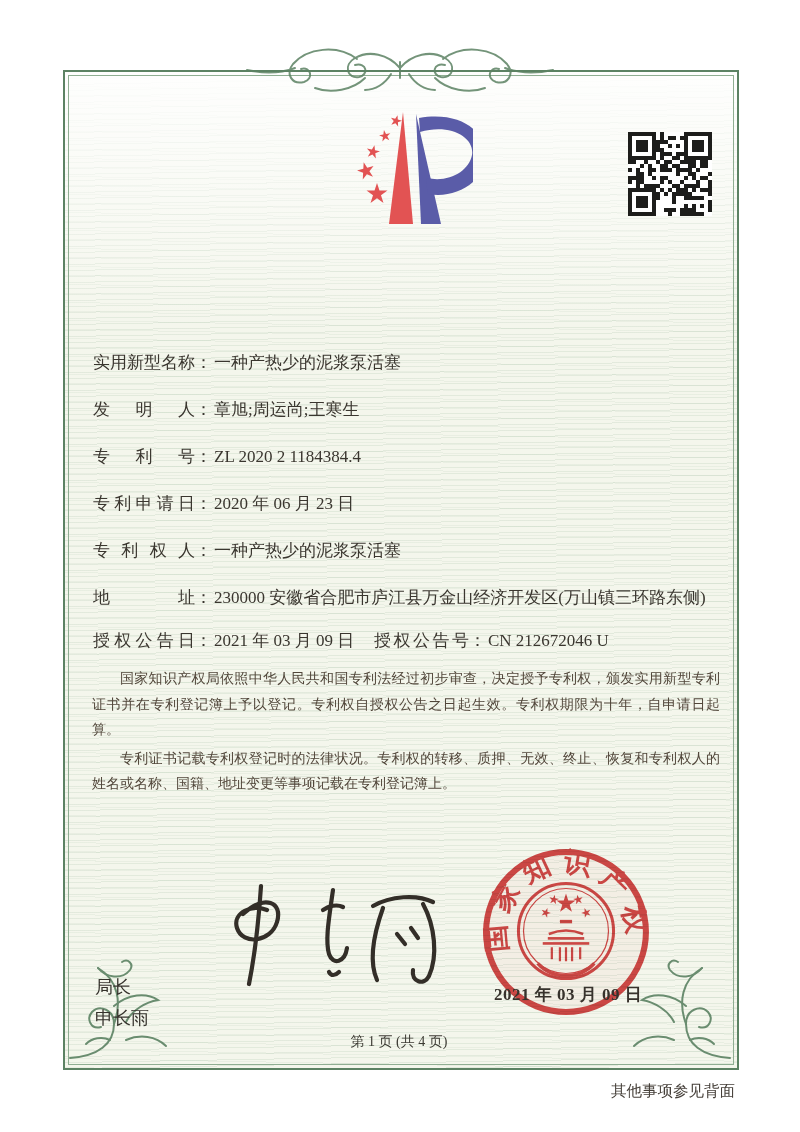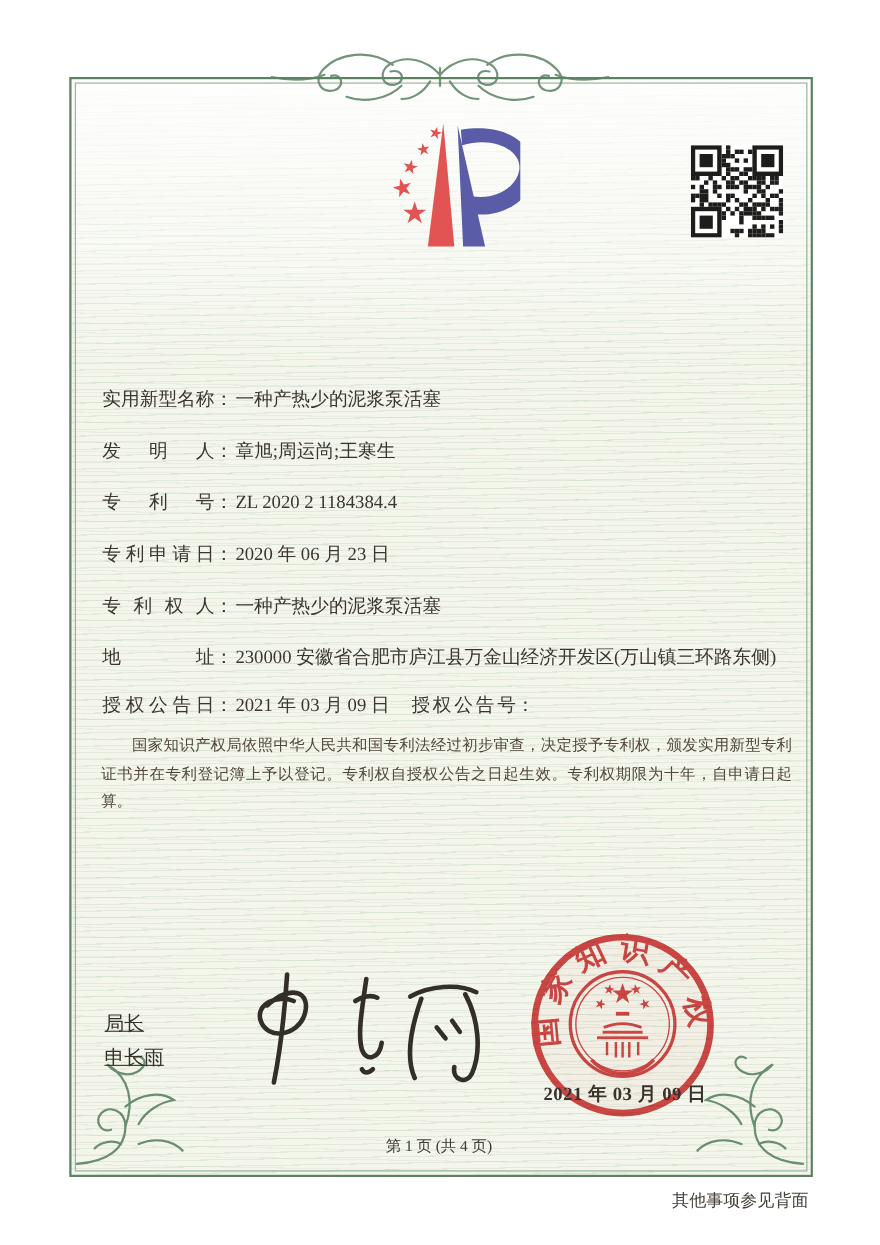--- a/index.html
+++ b/index.html
@@ -41,21 +41,21 @@
   .fcolon{flex:none;width:19px;}
   .fvalue{flex:1;}
   .frow-last .fvalue{flex:none;width:146px;}
   .flabel2{flex:none;width:95px;text-align:justify;text-align-last:justify;margin-left:14px;}
   .frow-addr{margin-bottom:17px;}
   .bodytext{
     position:absolute;left:92px;top:666px;width:628px;
     font-size:14px;line-height:1.83;color:var(--body-ink);text-align:justify;
   }
   .bodytext p{margin:0 0 3px 0;text-indent:2em;}
-  .signer{position:absolute;left:95px;top:915px;font-size:18px;line-height:31px;color:#35322c;text-decoration:underline;}
+  .signer{position:absolute;left:95px;top:972px;font-size:18px;line-height:31px;color:#35322c;}
   .signature{position:absolute;left:205px;top:876px;}
   .seal{position:absolute;left:480px;top:846px;mix-blend-mode:multiply;opacity:.95;}
   .seal-date{position:absolute;left:494px;top:983px;font-size:17px;font-weight:600;letter-spacing:.5px;color:#37322c;}
   .page-num{position:absolute;left:63px;top:1033px;width:672px;text-align:center;font-size:14px;color:#3c3a33;}
   .back-note{position:absolute;left:63px;top:1081px;width:672px;text-align:right;font-size:15.5px;color:#46403a;}
   .flourish-top{position:absolute;left:245px;top:34px;}
   .corner-fl{position:absolute;top:948px;}
   .corner-fl.left{left:66px;}
   .corner-fl.right{left:624px;transform:scaleX(-1);}
 </style>
@@ -304,25 +304,27 @@
       <span class="flabel">地址</span>
         <span class="fcolon">：</span>
         <span class="fvalue">230000 安徽省合肥市庐江县万金山经济开发区(万山镇三环路东侧)</span>
     </div>
     <div class="frow frow-last">
       <span class="flabel">授权公告日</span>
         <span class="fcolon">：</span>
         <span class="fvalue">2021 年 03 月 09 日</span>
         <span class="flabel2">授权公告号</span>
         <span class="fcolon">：</span>
+        <span class="fvalue">CN 212672046 U</span>
     </div>
   </div>
 
   <div class="bodytext">
     <p>国家知识产权局依照中华人民共和国专利法经过初步审查，决定授予专利权，颁发实用新型专利证书并在专利登记簿上予以登记。专利权自授权公告之日起生效。专利权期限为十年，自申请日起算。</p>
+    <p>专利证书记载专利权登记时的法律状况。专利权的转移、质押、无效、终止、恢复和专利权人的姓名或名称、国籍、地址变更等事项记载在专利登记簿上。</p>
   </div>
 
   <div class="signer">
     <div>局长</div>
     <div>申长雨</div>
   </div>
 
   <svg class="signature" width="255" height="118" viewBox="0 0 255 118">
     <g stroke="#332e28" stroke-width="4.2" fill="none" stroke-linecap="round" stroke-linejoin="round">
       <path d="M38,38 C60,18 78,26 72,46 C66,66 38,70 32,52 C27,36 48,28 62,34"></path>

